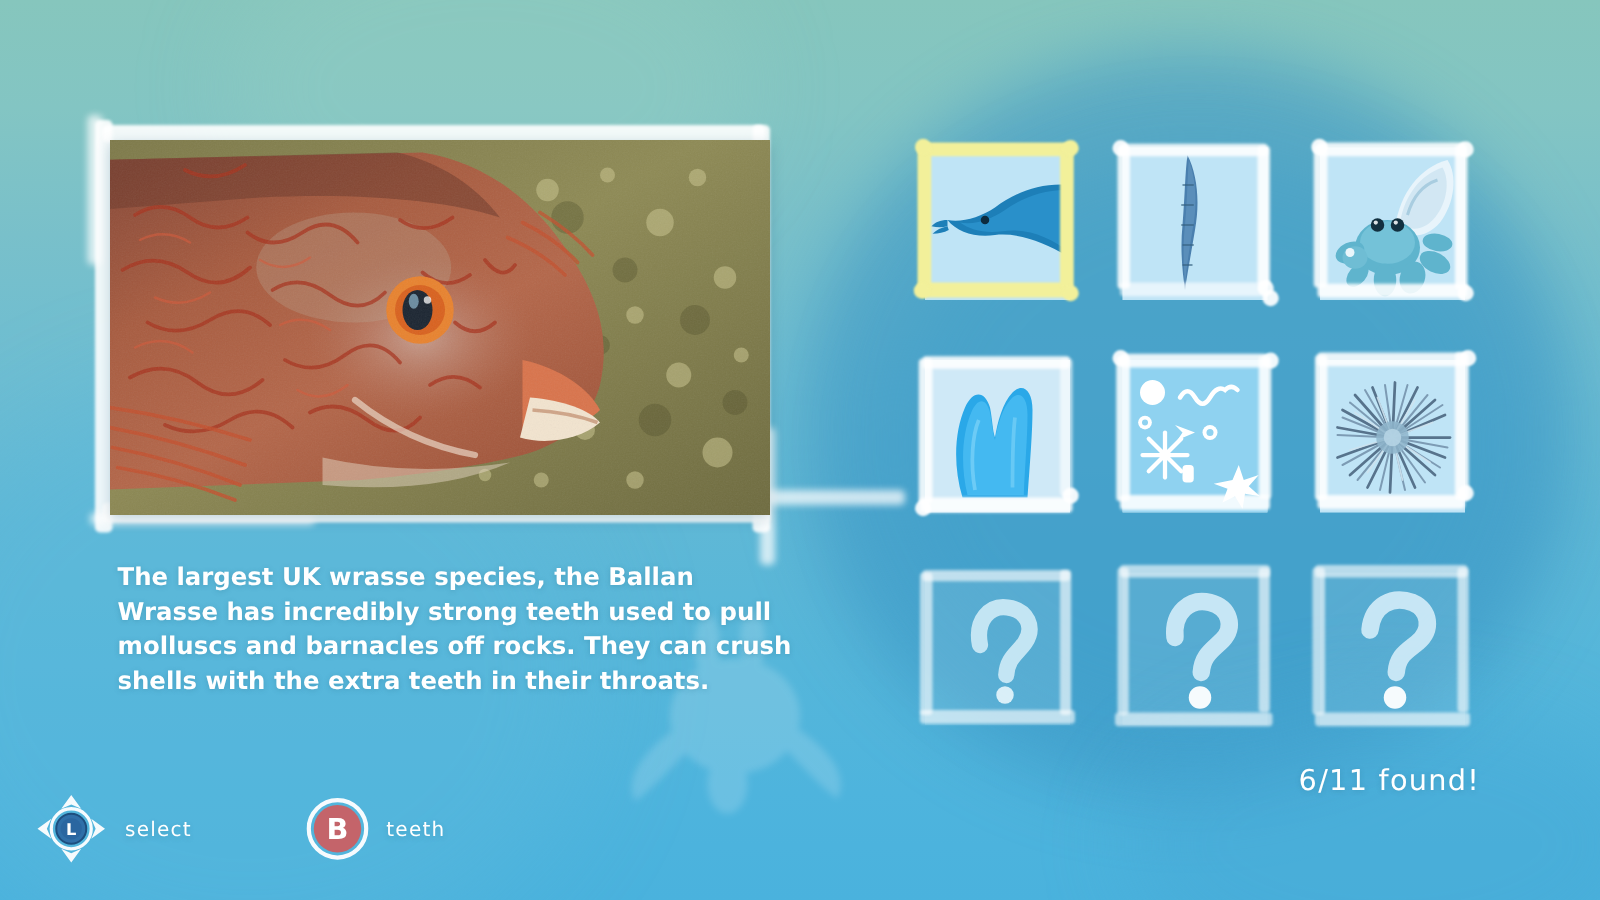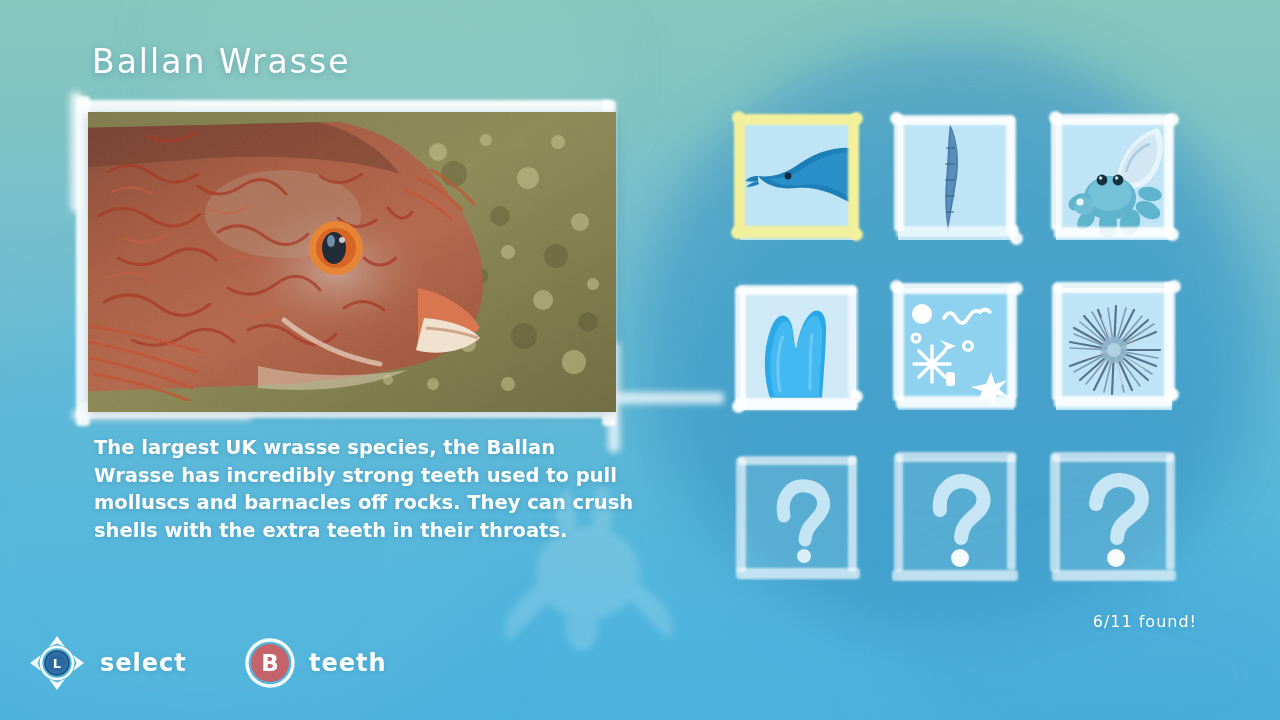--- a/index.html
+++ b/index.html
@@ -68,31 +68,31 @@
   .brush.soft{ background:rgba(255,255,255,.72); filter:blur(3px); }
   #photo-clip{
     position:absolute; left:14px; top:20px;
     width:528px; height:300px;
     overflow:hidden;
     box-shadow:0 3px 10px rgba(30,90,120,.25);
   }
   #photo-svg{ display:block; width:100%; height:100%; }
 
   #description{
-    position:absolute; left:94px; top:434px; width:540px;
+    position:absolute; left:94px; top:448px; width:540px;
     font-size:19.5px; line-height:27.5px;
     color:#ffffff; font-weight:700;
     text-shadow:0 1px 4px rgba(45,120,150,.35);
   }
 
   
   #footer{ position:absolute; left:0; bottom:0; width:660px; height:110px; }
   .hint{ position:absolute; display:flex; align-items:center; gap:14px; }
   .hint-label{
-    font-size:24px; color:#ffffff; font-weight:700; letter-spacing:1px;
+    font-size:16px; color:#ffffff; font-weight:400; letter-spacing:1px;
     text-shadow:0 1px 4px rgba(45,120,150,.30);
   }
   #hint-select{ left:28px; top:24px; }
   #hint-exit{ left:245px; top:28px; }
 
   
   #grid{
     position:absolute; left:726px; top:108px;
     width:470px; height:500px;
     display:grid;
@@ -124,22 +124,22 @@
     background:rgba(255,255,255,.92); filter:blur(1px);
   }
 
   
   .locked .card-plate{ background:rgba(210,238,250,.14); }
   .qmark{
     position:absolute; left:0; top:0; width:100%; height:100%;
   }
 
   #counter{
-    position:absolute; right:83px; top:612px;
-    font-size:16px; color:#ffffff; font-weight:400; letter-spacing:1px;
+    position:absolute; right:96px; top:612px;
+    font-size:23px; color:#ffffff; font-weight:400; letter-spacing:1px;
     text-shadow:0 1px 4px rgba(45,120,150,.30);
   }
 </style>
 </head>
 <body>
 
 <div id="stage">
 
   <div class="wash wash-a"></div>
   <div class="wash wash-b"></div>
@@ -153,21 +153,20 @@
       <ellipse cx="96" cy="62" rx="10" ry="26"></ellipse>
       <ellipse cx="132" cy="58" rx="10" ry="26"></ellipse>
       <path d="M70 128 C40 150 30 170 38 186 C52 176 66 160 80 146 Z"></path>
       <path d="M168 128 C198 148 208 168 200 184 C186 174 172 158 158 144 Z"></path>
       <ellipse cx="112" cy="172" rx="16" ry="24"></ellipse>
     </g>
   </svg>
 
   <div id="left">
 
-    <div id="page-title">Ballan Wrasse</div>
 
     <div id="photo-frame">
 
       <div class="brush" style="left:2px;top:4px;width:14px;height:330px;"></div>
       <div class="brush soft" style="left:-4px;top:0px;width:12px;height:120px;"></div>
       <div class="brush" style="left:528px;top:8px;width:14px;height:326px;"></div>
       <div class="brush soft" style="left:534px;top:250px;width:12px;height:110px;"></div>
       <div class="brush" style="left:8px;top:8px;width:530px;height:14px;"></div>
       <div class="brush" style="left:8px;top:310px;width:534px;height:16px;"></div>
       <div class="brush soft" style="left:-2px;top:318px;width:180px;height:10px;"></div>

